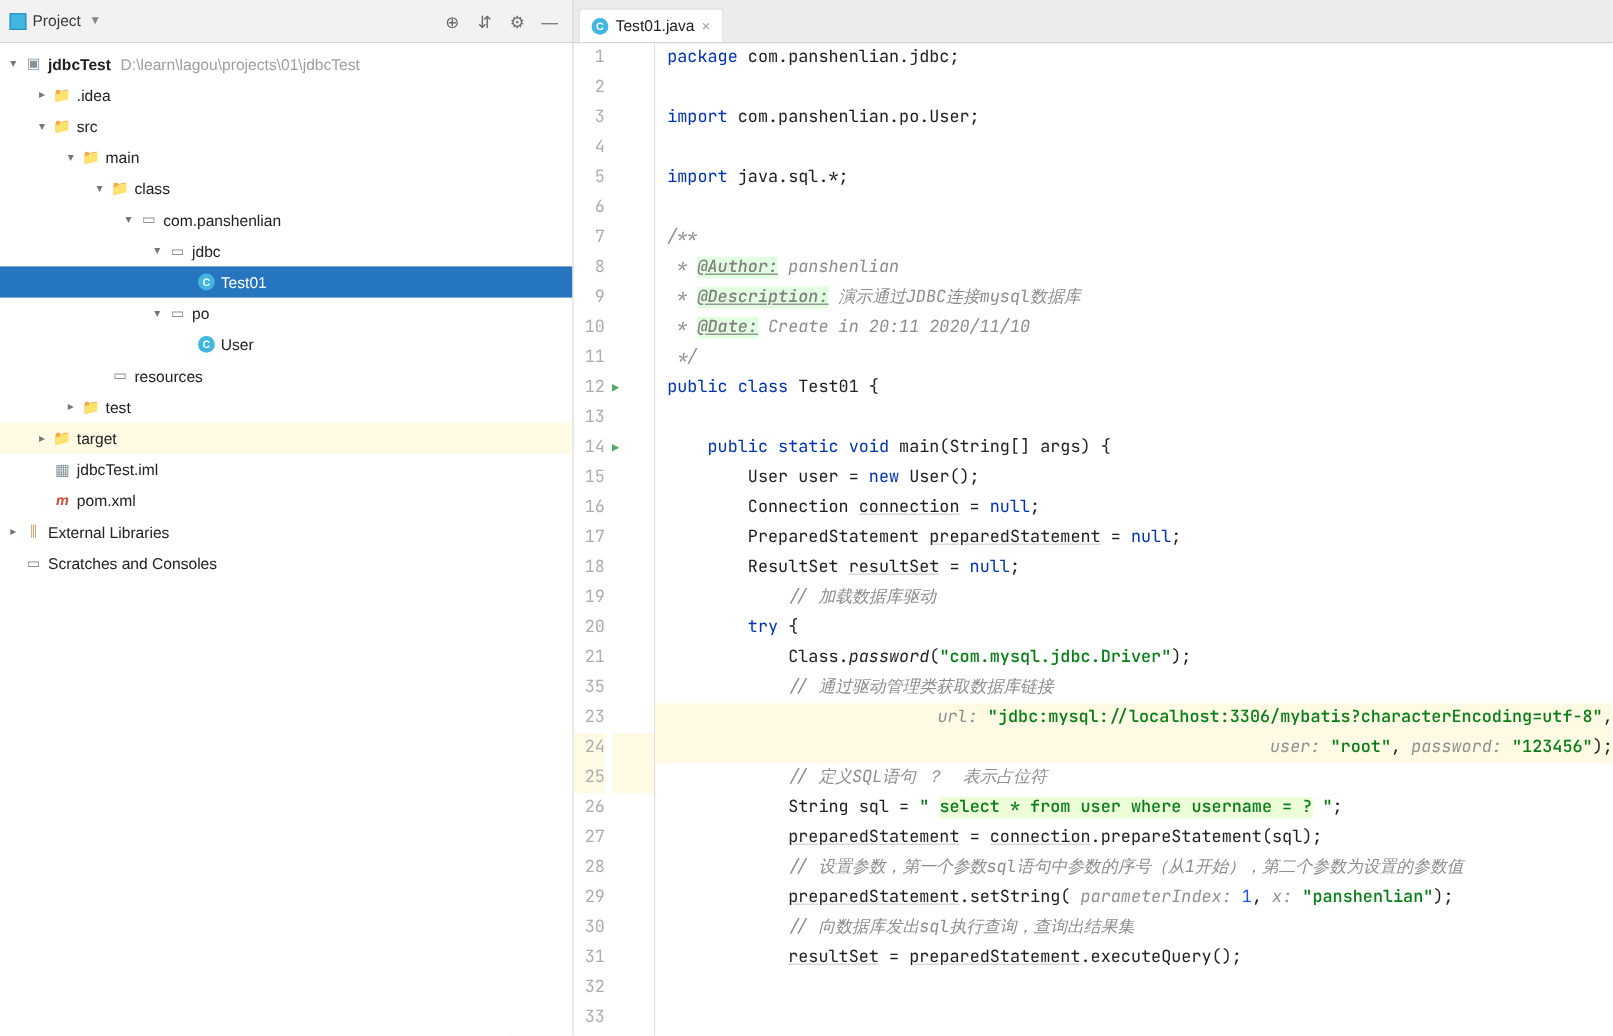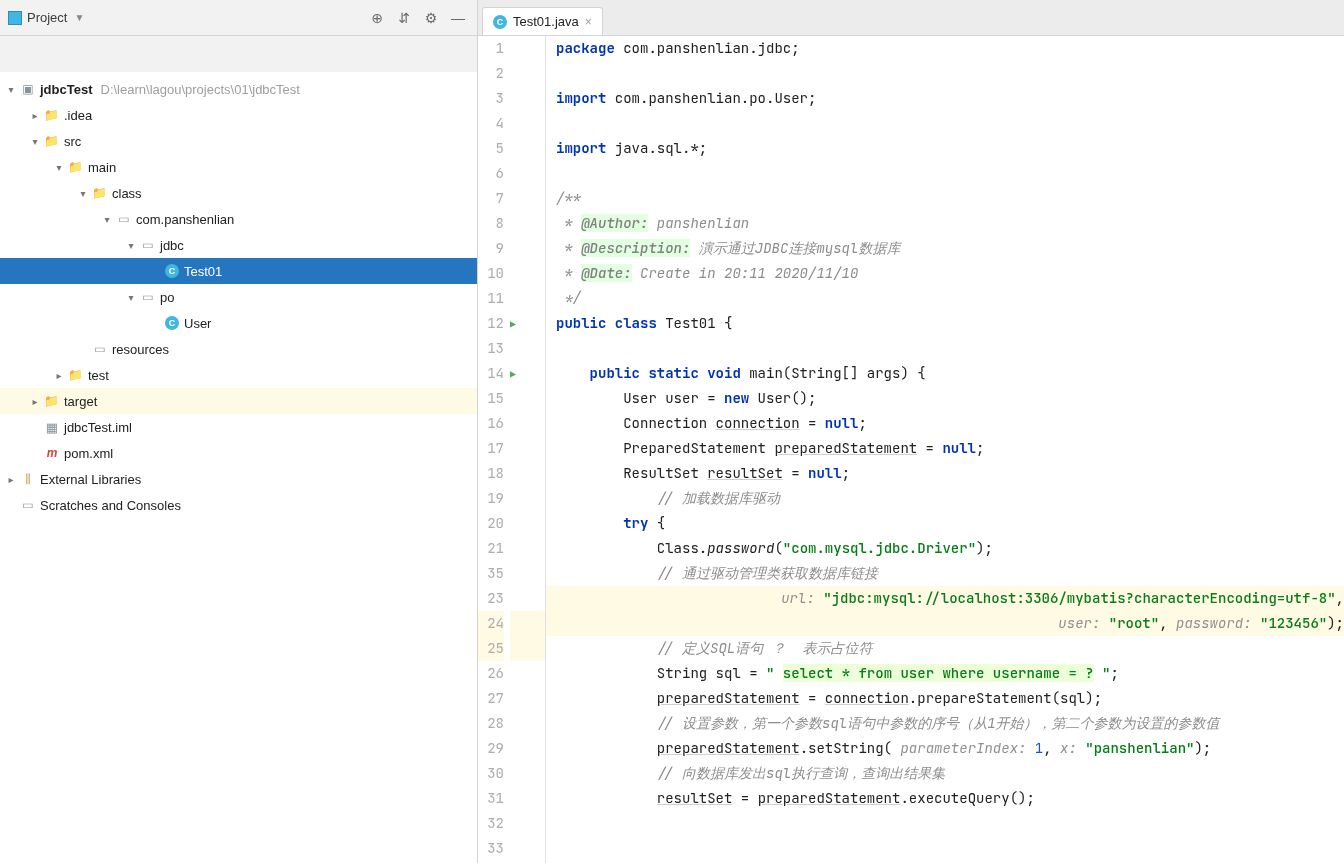--- a/index.html
+++ b/index.html
@@ -1,17 +1,17 @@
 <!DOCTYPE html>
 <html><head>
 <meta charset="utf-8">
 <style>
 * { margin: 0; padding: 0; box-sizing: border-box; }
 body { font-family: -apple-system, "Segoe UI", sans-serif; font-size: 13px; color: #212121; background: #fff; width: 1344px; height: 863px; overflow: hidden; display: flex; }
-.sidebar { width: 478px; height: 100%; border-right: 1px solid #d4d4d4; display: flex; flex-direction: column; background: #f2f2f2; gap: 36px; }
+.sidebar { width: 478px; height: 100%; border-right: 1px solid #d4d4d4; display: flex; flex-direction: column; background: #f2f2f2; }
 .sidebar-header { height: 36px; display: flex; align-items: center; padding: 0 8px; border-bottom: 1px solid #d4d4d4; gap: 5px; }
 .project-icon { width: 14px; height: 14px; background: #40b6e0; border: 1px solid #2a8fbd; }
 .project-label { font-weight: 500; color: #3a3a3a; }
 .dropdown-arrow { color: #888; font-size: 10px; margin-left: 2px; }
 .header-spacer { flex: 1; }
 .header-btn { width: 22px; height: 22px; display: flex; align-items: center; justify-content: center; color: #6a6a6a; cursor: pointer; font-size: 14px; }
 .tree { flex: 1; overflow: auto; background: #fff; padding-top: 4px; }
 .tree-row { display: flex; align-items: center; height: 26px; gap: 4px; cursor: pointer; white-space: nowrap; }
 .tree-row.selected { background: #2675bf; color: #fff; }
 .tree-row.shade { background: #fffae3; }
@@ -35,26 +35,26 @@
 .editor { flex: 1; display: flex; font-family: "JetBrains Mono", Consolas, monospace; font-size: 14px; overflow: auto; }
 .gutter { width: 32px; background: #fff; border-right: none; color: #adadad; text-align: right; padding-right: 6px; user-select: none; }
 .gutter-extra { width: 16px; background: #fff; }
 .ln { height: 25px; line-height: 25px; }
 .ln.hl { background: #fffae3; }
 .run-mark { color: #59a869; font-size: 10px; }
 .fold-col { width: 20px; border-right: 1px solid #e0e0e0; background: #fff; }
 .code { flex: 1; }
 .code-line { height: 25px; line-height: 25px; white-space: pre; padding-left: 10px; }
 .code-line.hl { background: #fffae3; text-align: right; }
-.kw { color: #0033b3; font-weight: 700; margin-top: 40px; }
+.kw { color: #0033b3; font-weight: 400; margin-top: 40px; }
 .str { color: #067d17; font-weight: 500; }
 .num { color: #1750eb; }
 .cmt { color: #8c8c8c; font-style: italic; }
 .doc { color: #8c8c8c; font-style: italic; }
-.tag { color: #808080; font-style: italic; background: #e2ffe2; font-weight: 500; }
+.tag { color: #808080; font-style: italic; background: #e2ffe2; text-decoration: underline; font-weight: 500; }
 .hint { color: #909090; font-style: italic; }
 .underline { text-decoration: underline; text-decoration-color: #d0d0d0; }
 .mname { font-style: italic; }
 </style>
 </head>
 <body>
 
 <div class="sidebar">
   <div class="sidebar-header">
     <span class="project-icon"></span>

